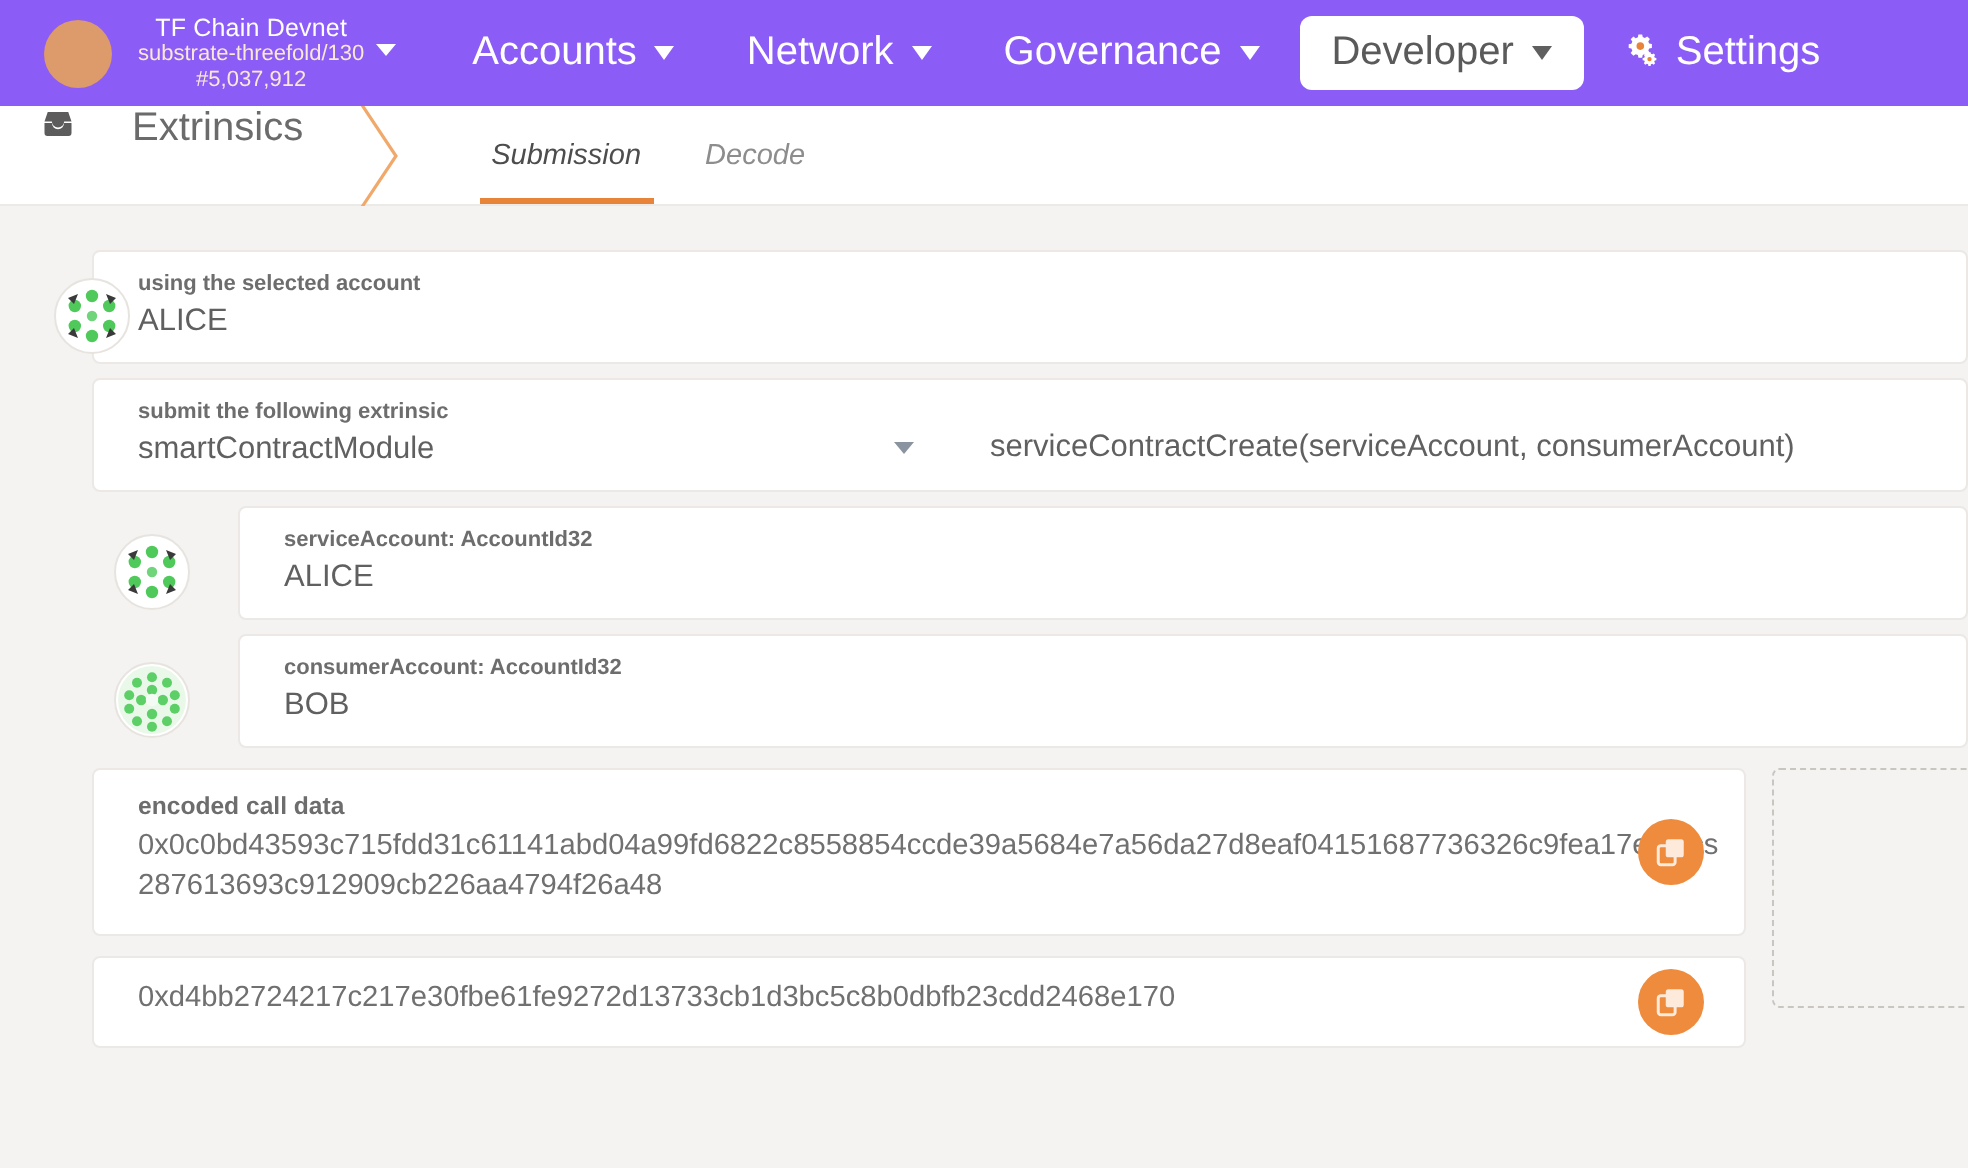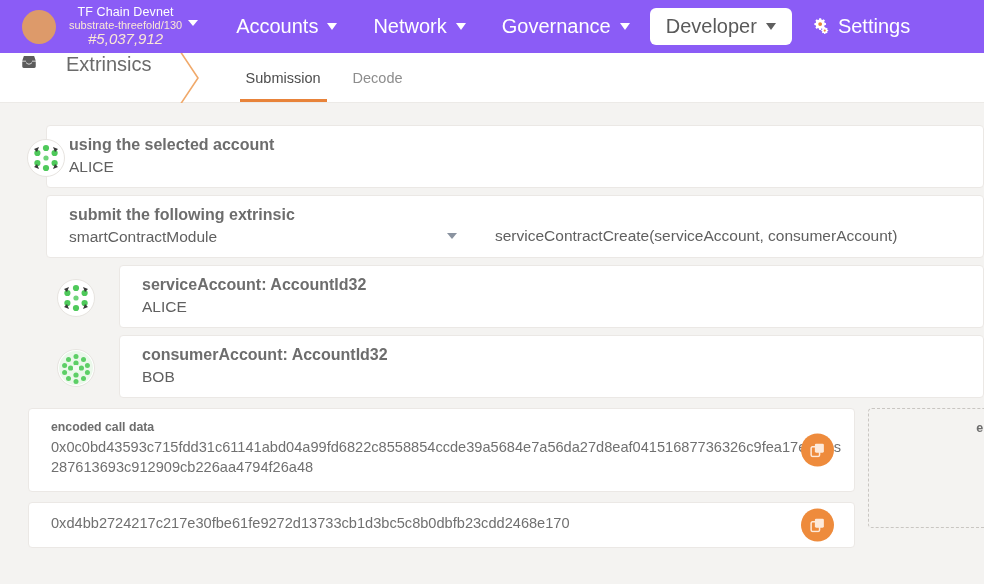--- a/index.html
+++ b/index.html
@@ -36,22 +36,21 @@
     color: #ffffff;
     font-size: 12.5px;
     letter-spacing: .1px;
   }
   .chain-sub {
     color: #fbe7d6;
     font-size: 11px;
   }
   .chain-block {
     color: #fbe7d6;
-    font-size: 15px;
-    font-style: italic;
+    font-size: 11px;
   }
   .chain-caret {
     position: absolute;
     right: 0; top: 15px;
     width: 0; height: 0;
     border-left: 5px solid transparent;
     border-right: 5px solid transparent;
     border-top: 6px solid #ffffff;
   }
 
@@ -107,20 +106,21 @@
   .bc-sep {
     width: 42px;
     position: relative;
     flex: 0 0 auto;
   }
   .bc-sep svg { position: absolute; left: -6px; top: 0; }
   .tabs {
     display: flex;
     align-items: stretch;
     margin-left: 22px;
+    font-style: italic;
   }
   .tab {
     display: flex;
     align-items: center;
     padding: 0 16px;
     font-size: 14.5px;
     color: #8d8d8d;
     position: relative;
     cursor: pointer;
   }
@@ -160,21 +160,21 @@
 
   .card {
     background: #ffffff;
     border: 1px solid #ebe8e5;
     border-radius: 4px;
     flex: 1 1 auto;
     padding: 10px 14px 11px 22px;
     min-width: 0;
   }
   .field-label {
-    font-size: 16px;
+    font-size: 11px;
     font-weight: bold;
     color: #6d6d6d;
     margin-bottom: 4px;
   }
   .field-value {
     font-size: 15.5px;
     color: #606060;
   }
 
   
@@ -202,21 +202,21 @@
     width: 0; height: 0;
     border-left: 5px solid transparent;
     border-right: 5px solid transparent;
     border-top: 6px solid #8a93a0;
   }
 
   
   .encoded-area {
     display: flex;
     align-items: flex-start;
-    padding-left: 28px;
+    padding-left: 46px;
     margin-top: 10px;
   }
   .encoded-col { width: 827px; flex: 0 0 auto; }
 
   .enc-card {
     background: #ffffff;
     border: 1px solid #ebe8e5;
     border-radius: 4px;
     padding: 11px 0 13px 22px;
     position: relative;

